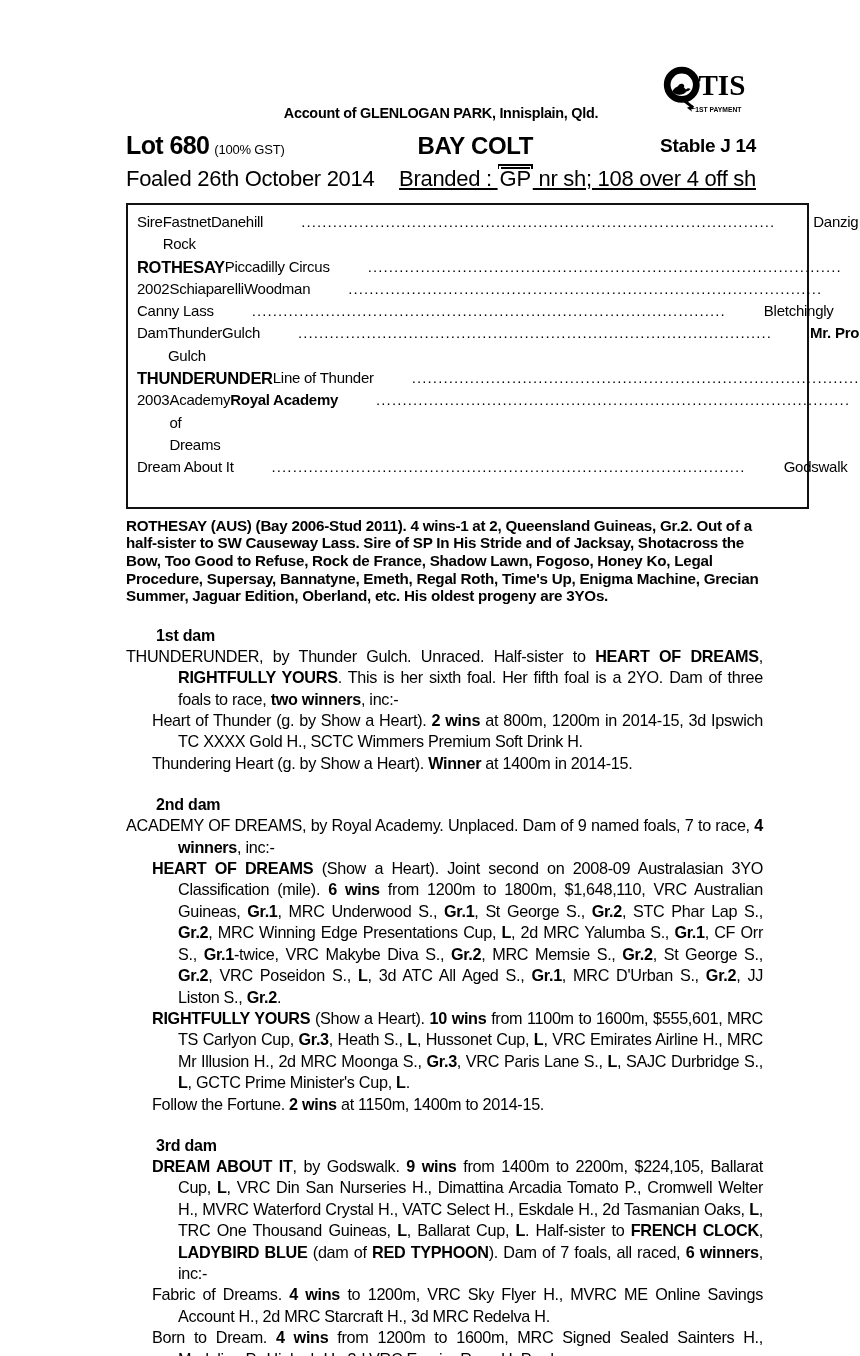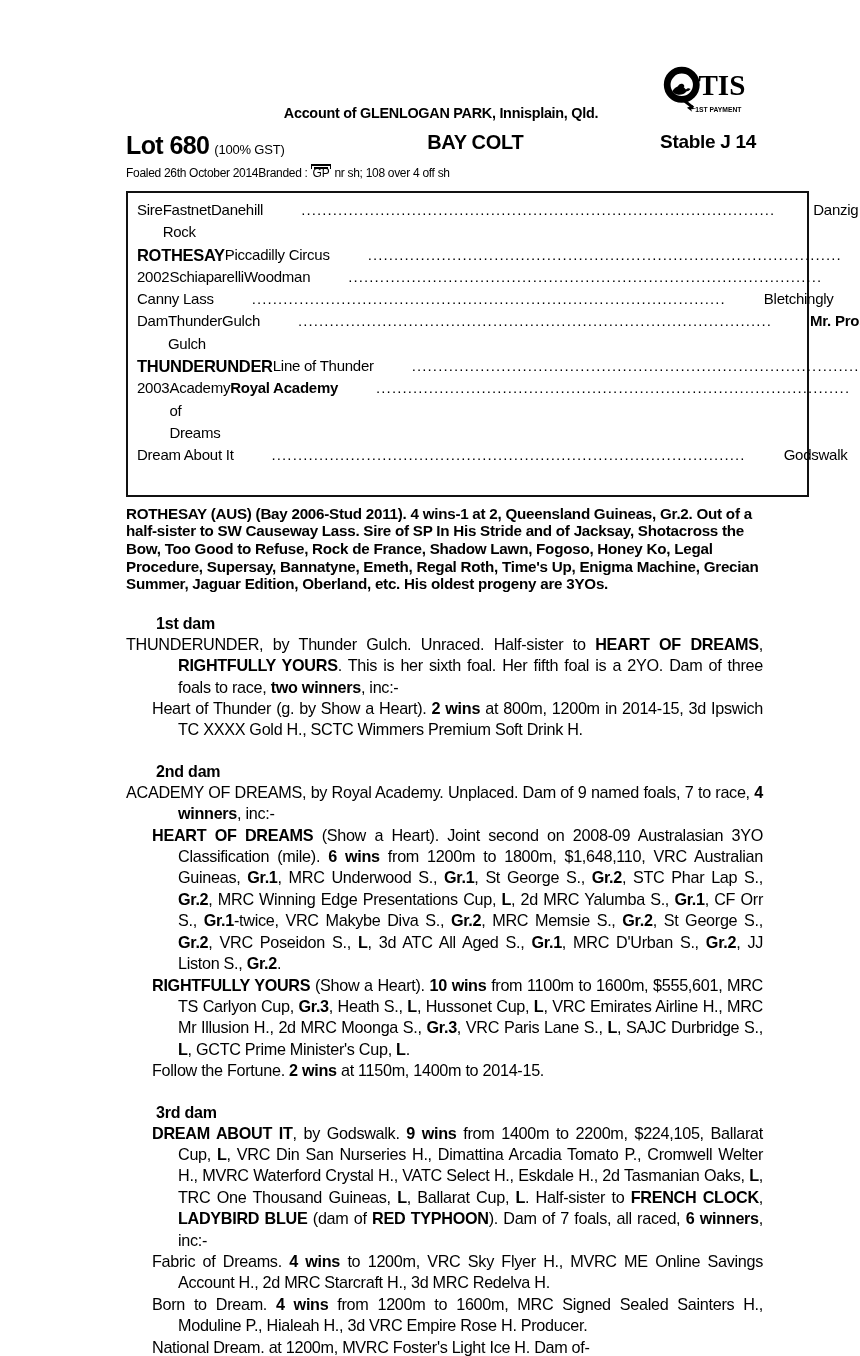--- a/index.html
+++ b/index.html
@@ -44,58 +44,58 @@
     font-size: 15.5px;
     letter-spacing: -0.3px;
     transform: scaleX(0.93);
     transform-origin: center;
     margin-top: 38px;
     white-space: nowrap;
   }
 
   .lot-row {
     display: flex;
-    align-items: flex-start;
+    align-items: center;
     margin-top: 9px;
   }
   .lot-left { flex: 0 0 auto; display: flex; align-items: baseline; }
   .lot-number {
     font-weight: bold;
     font-size: 25px;
     letter-spacing: -0.6px;
   }
   .gst {
     font-size: 13px;
     margin-left: 5px;
     letter-spacing: -0.2px;
   }
   .lot-center {
     flex: 1 1 auto;
     text-align: center;
     font-weight: bold;
-    font-size: 20px;
+    font-size: 24px;
     letter-spacing: -0.3px;
     padding-left: 6px;
   }
   .lot-right {
     flex: 0 0 auto;
     font-weight: bold;
     font-size: 19px;
     letter-spacing: -0.3px;
   }
 
   .foal-row {
     display: flex;
-    justify-content: flex-start;
+    justify-content: space-between;
     align-items: baseline;
     margin-top: 6px;
-    font-size: 12px;
-    letter-spacing: -0.3px;
-  }
-  .branded { white-space: nowrap; }
+    font-size: 22px;
+    letter-spacing: -0.3px;
+  }
+  .branded { white-space: nowrap; text-decoration: underline; }
   .brand-mark {
     display: inline-block;
     position: relative;
     padding: 0 1px;
     margin: 0 1px;
   }
   .brand-mark .bar {
     position: absolute;
     left: -1px; right: -1px;
     top: -2px;
@@ -338,20 +338,21 @@
   <div class="sire-desc">
     <p>ROTHESAY (AUS) (Bay 2006-Stud 2011). 4 wins-1 at 2, Queensland Guineas, Gr.2. Out of a half-sister to SW Causeway Lass. Sire of SP In His Stride and of Jacksay, Shotacross the Bow, Too Good to Refuse, Rock de France, Shadow Lawn, Fogoso, Honey Ko, Legal Procedure, Supersay, Bannatyne, Emeth, Regal Roth, Time's Up, Enigma Machine, Grecian Summer, Jaguar Edition, Oberland, etc. His oldest progeny are 3YOs.</p>
   </div>
 
   <div class="dam-section">
     <div id="dams-container">
         <div class="dam-head">1st dam</div>
         <div class="blk">
           <p class="ind-hang">THUNDERUNDER, by Thunder Gulch. Unraced. Half-sister to <b>HEART OF DREAMS</b>, <b>RIGHTFULLY YOURS</b>. This is her sixth foal. Her fifth foal is a 2YO. Dam of three foals to race, <b>two winners</b>, inc:-</p>
           <p class="ind-26h">Heart of Thunder (g. by Show a Heart). <b>2 wins</b> at 800m, 1200m in 2014-15, 3d Ipswich TC XXXX Gold H., SCTC Wimmers Premium Soft Drink H.</p>
+          <p class="ind-26h">Thundering Heart (g. by Show a Heart). <b>Winner</b> at 1400m in 2014-15.</p>
         </div>
         <div class="dam-head">2nd dam</div>
         <div class="blk">
           <p class="ind-hang">ACADEMY OF DREAMS, by Royal Academy. Unplaced. Dam of 9 named foals, 7 to race, <b>4 winners</b>, inc:-</p>
           <p class="ind-26h"><b>HEART OF DREAMS</b> (Show a Heart). Joint second on 2008-09 Australasian 3YO Classification (mile). <b>6 wins</b> from 1200m to 1800m, $1,648,110, VRC Australian Guineas, <b>Gr.1</b>, MRC Underwood S., <b>Gr.1</b>, St George S., <b>Gr.2</b>, STC Phar Lap S., <b>Gr.2</b>, MRC Winning Edge Presentations Cup, <b>L</b>, 2d MRC Yalumba S., <b>Gr.1</b>, CF Orr S., <b>Gr.1</b>-twice, VRC Makybe Diva S., <b>Gr.2</b>, MRC Memsie S., <b>Gr.2</b>, St George S., <b>Gr.2</b>, VRC Poseidon S., <b>L</b>, 3d ATC All Aged S., <b>Gr.1</b>, MRC D'Urban S., <b>Gr.2</b>, JJ Liston S., <b>Gr.2</b>.</p>
           <p class="ind-26h"><b>RIGHTFULLY YOURS</b> (Show a Heart). <b>10 wins</b> from 1100m to 1600m, $555,601, MRC TS Carlyon Cup, <b>Gr.3</b>, Heath S., <b>L</b>, Hussonet Cup, <b>L</b>, VRC Emirates Airline H., MRC Mr Illusion H., 2d MRC Moonga S., <b>Gr.3</b>, VRC Paris Lane S., <b>L</b>, SAJC Durbridge S., <b>L</b>, GCTC Prime Minister's Cup, <b>L</b>.</p>
           <p class="ind-26h">Follow the Fortune. <b>2 wins</b> at 1150m, 1400m to 2014-15.</p>
         </div>
         <div class="dam-head">3rd dam</div>
         <div class="blk">

